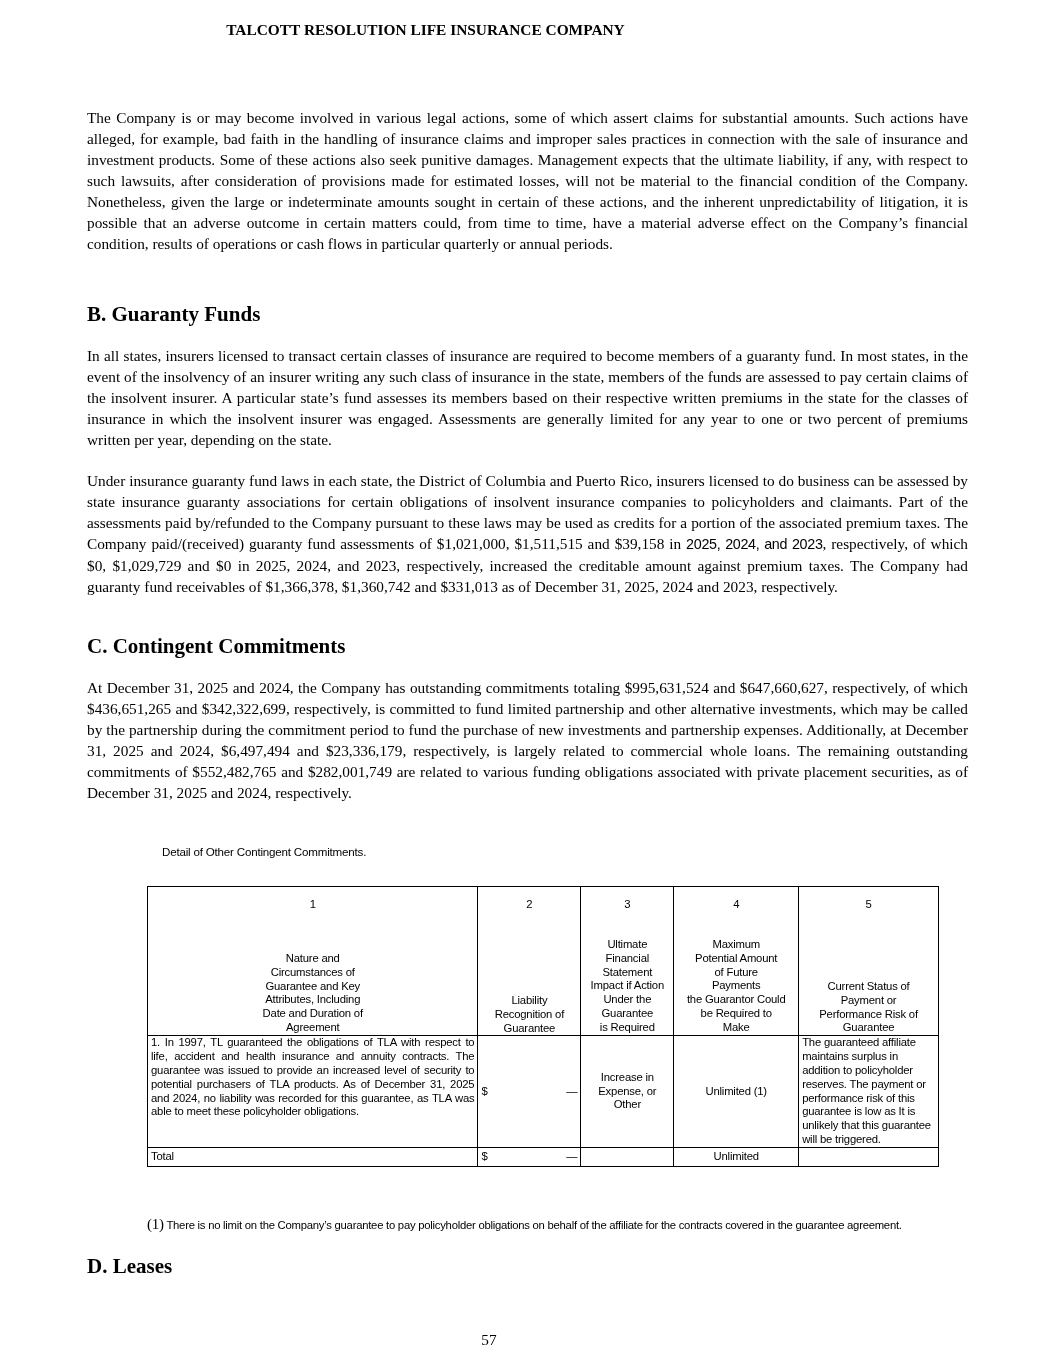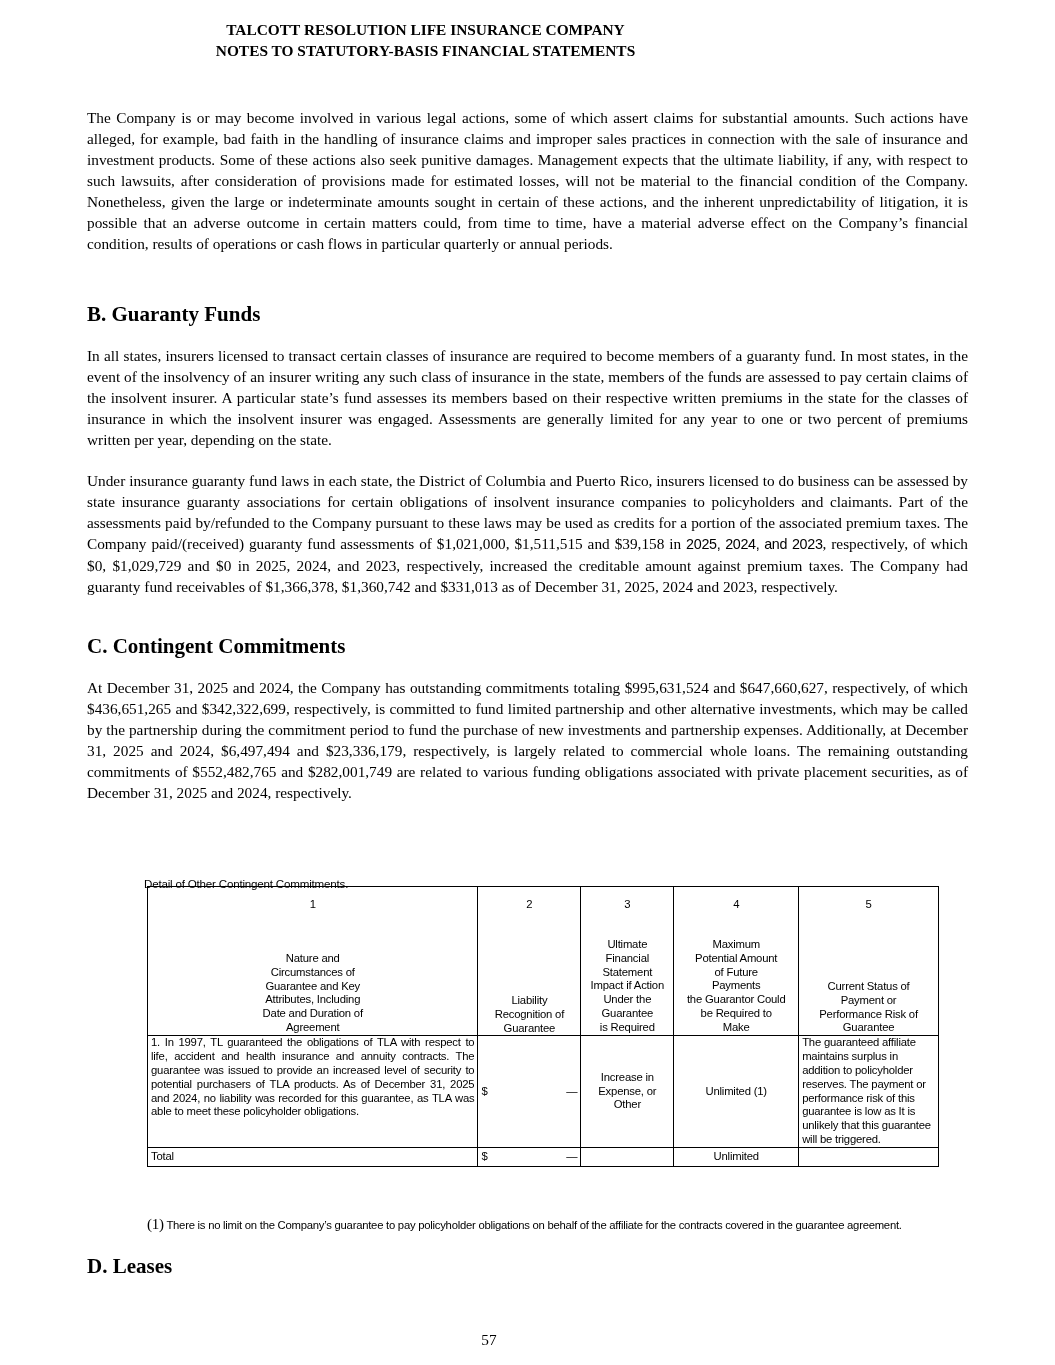--- a/index.html
+++ b/index.html
@@ -33,26 +33,25 @@
     .section-heading {
       position: absolute;
       left: 87px;
       font-weight: bold;
       font-size: 21px;
       line-height: 21px;
     }
     .sans { font-family: "Liberation Sans", sans-serif; }
     .table-caption {
       position: absolute;
-      left: 144px;
+      left: 162px;
       top: 845px;
       font-family: "Liberation Sans", sans-serif;
       font-size: 11.6px;
       letter-spacing: -0.2px;
-      margin-top: 32px;
     }
     table.commit {
       position: absolute;
       left: 147px;
       top: 886px;
       width: 792px;
       border-collapse: collapse;
       font-family: "Liberation Sans", sans-serif;
       font-size: 11.3px;
       line-height: 13.8px;
@@ -97,21 +96,20 @@
       width: 978px;
       text-align: center;
       font-size: 15.3px;
     }
   </style>
 </head>
 <body>
 
 <div class="header">
   <div>TALCOTT RESOLUTION LIFE INSURANCE COMPANY</div>
-  <div>NOTES TO STATUTORY-BASIS FINANCIAL STATEMENTS</div>
 </div>
 
 <p class="para" style="top:107px; margin:0;">The Company is or may become involved in various legal actions, some of which assert claims for substantial amounts.  Such actions have alleged, for example, bad faith in the handling of insurance claims and improper sales practices in connection with the sale of insurance and investment products. Some of these actions also seek punitive damages. Management expects that the ultimate liability, if any, with respect to such lawsuits, after consideration of provisions made for estimated losses, will not be material to the financial condition of the Company.  Nonetheless, given the large or indeterminate amounts sought in certain of these actions, and the inherent unpredictability of litigation, it is possible that an adverse outcome in certain matters could, from time to time, have a material adverse effect on the Company’s financial condition, results of operations or cash flows in particular quarterly or annual periods.</p>
 
 <div class="section-heading" style="top:304px;">B.  Guaranty Funds</div>
 
 <p class="para" style="top:345px; margin:0;">In all states, insurers licensed to transact certain classes of insurance are required to become members of a guaranty fund.  In most states, in the event of the insolvency of an insurer writing any such class of insurance in the state, members of the funds are assessed to pay certain claims of the insolvent insurer.  A particular state’s fund assesses its members based on their respective written premiums in the state for the classes of insurance in which the insolvent insurer was engaged.  Assessments are generally limited for any year to one or two percent of premiums written per year, depending on the state.</p>
 
 <p class="para" style="top:470px; margin:0;"><span>Under insurance guaranty fund laws in each state, the District of Columbia and Puerto Rico, insurers licensed to do business can be assessed by state insurance guaranty associations for certain obligations of insolvent insurance companies to policyholders and claimants.  Part of the assessments paid by/refunded to the Company pursuant to these laws may be used as credits for a portion of the associated premium taxes. The Company paid/(received) guaranty fund assessments of $1,021,000, $1,511,515 and $39,158 in </span><span class="sans" style="font-size:14.3px; letter-spacing:-0.3px;">2025, 2024, and 2023</span><span>, respectively, of which $0, $1,029,729 and $0 in 2025, 2024, and 2023, respectively, increased the creditable amount against premium taxes.  The Company had guaranty fund receivables of $1,366,378, $1,360,742 and $331,013 as of December 31, 2025, 2024 and 2023, respectively.</span></p>
 

